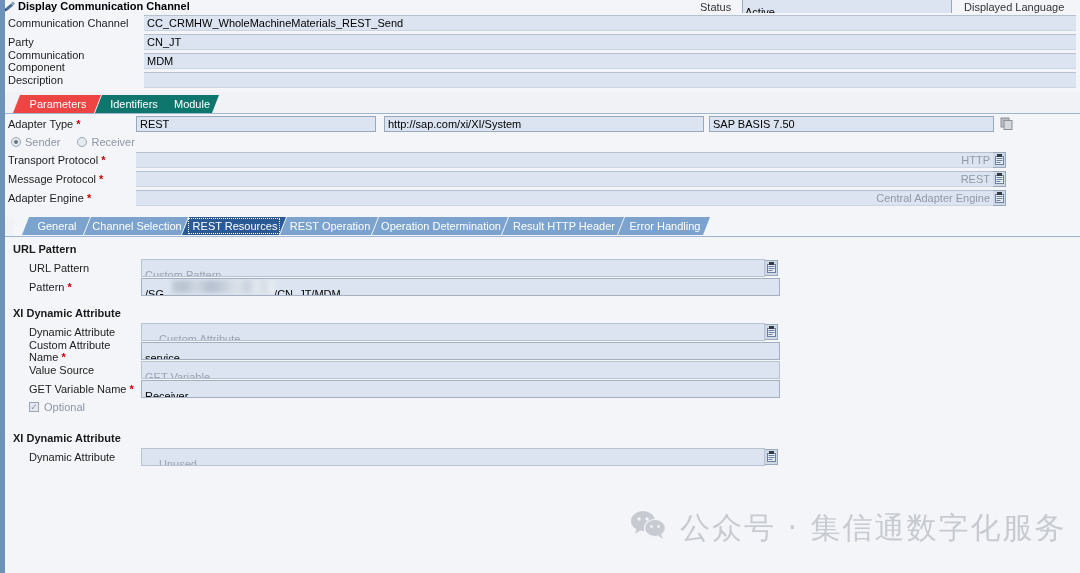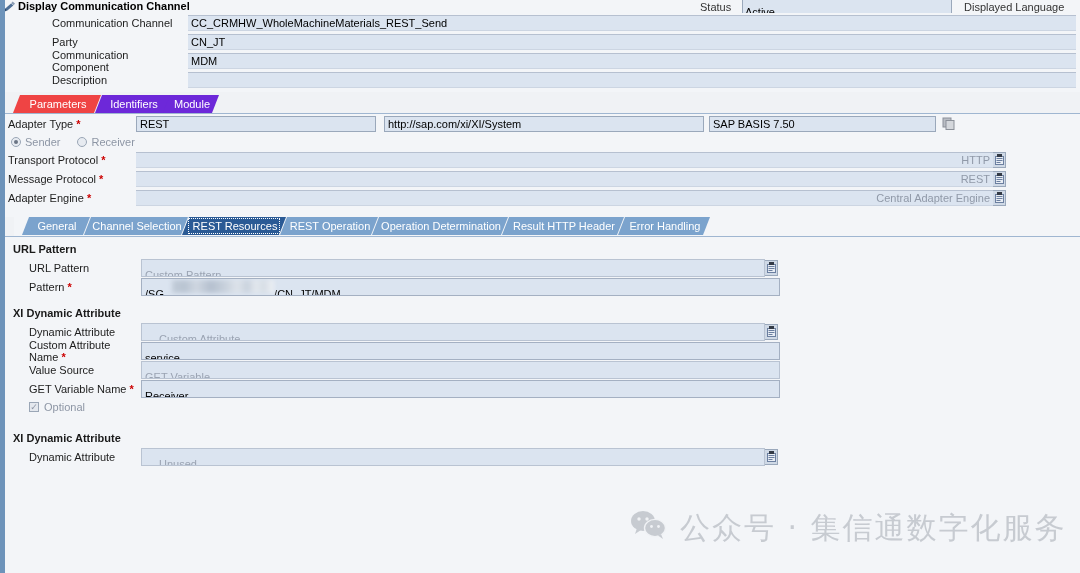--- a/index.html
+++ b/index.html
@@ -38,21 +38,20 @@
     width:210px; height:12px; background:#dbe4f0;
     border:1px solid #9aa8bb; font-size:11px; padding:8px 2px; line-height:11px;
     color:#000; white-space:nowrap; overflow:hidden;text-decoration:underline;
   }
   #status-strip .s-lang { margin-left:12px; color:#333; white-space:nowrap; }
 
   
   #header-form {
     position:absolute; left:5px; top:13px; width:1075px; height:79px;
     background:#f3f5f8;
-    padding-left:44px;
   }
   .hf-row { display:flex; align-items:center; height:19px; padding-left:3px; }
   .hf-label { width:136px; font-size:11px; color:#1c1c1c; }
   .hf-input {
     flex:1; height:16px; margin-right:4px;
     background:#dbe4f0; border:1px solid #a8b4c6; border-right:none; border-left:none;
     border-top:1px solid #b6c0d0; border-bottom:1px solid #ccd5e2;
     font-size:11px; line-height:14px; padding:0 3px; color:#000;
     white-space:nowrap; overflow:hidden;
   }
@@ -60,21 +59,21 @@
   
   #tabstrip-outer {
     position:absolute; left:5px; top:95px; width:1075px; height:18px;
   }
   .tabrow { position:relative; height:18px; }
   .tab {
     position:absolute; top:0; height:18px;
     display:flex; align-items:center; justify-content:center;
     font-size:11px; color:#fff; white-space:nowrap;
     padding:0 9px 0 11px;
-    background:#6d28d9;
+    background:#0f766e;
     clip-path: polygon(7px 0, 100% 0, calc(100% - 7px) 100%, 0 100%);
   }
   .tab.active { background:#ef4444; color:#fff; }
   .tab.inner { background:#7ba3cd; }
   .tab.inner.active { background:#2a5a95; }
   .tab.focus::after {
     content:""; position:absolute; left:6px; right:6px; top:1px; bottom:1px;
     border:1px dotted #ffffff;
   }
 
@@ -227,21 +226,21 @@
 
   <div class="pf-row">
     <span class="pf-label">
       <span>Adapter Type</span>
       <span class="req">*</span>
     </span>
     <span class="pf-box" style="width:240px;">REST</span>
     <span style="width:8px;"></span>
     <span class="pf-box" style="width:320px;">http://sap.com/xi/XI/System</span>
     <span style="width:5px;"></span>
-    <span class="pf-box" style="width:227px;">SAP BASIS 7.50</span>
+    <span class="pf-box" style="width:285px;">SAP BASIS 7.50</span>
     <span class="copy-icon">
       <svg width="14" height="14" viewBox="0 0 14 14">
         <rect x="1" y="1" width="8" height="9" fill="#b9bdc4" stroke="#8b9099"></rect>
         <rect x="4" y="3.5" width="8" height="9" fill="#d4d7dc" stroke="#8b9099"></rect>
       </svg>
     </span>
   </div>
 
   <div class="radio-row">
     <span class="radio-item">

